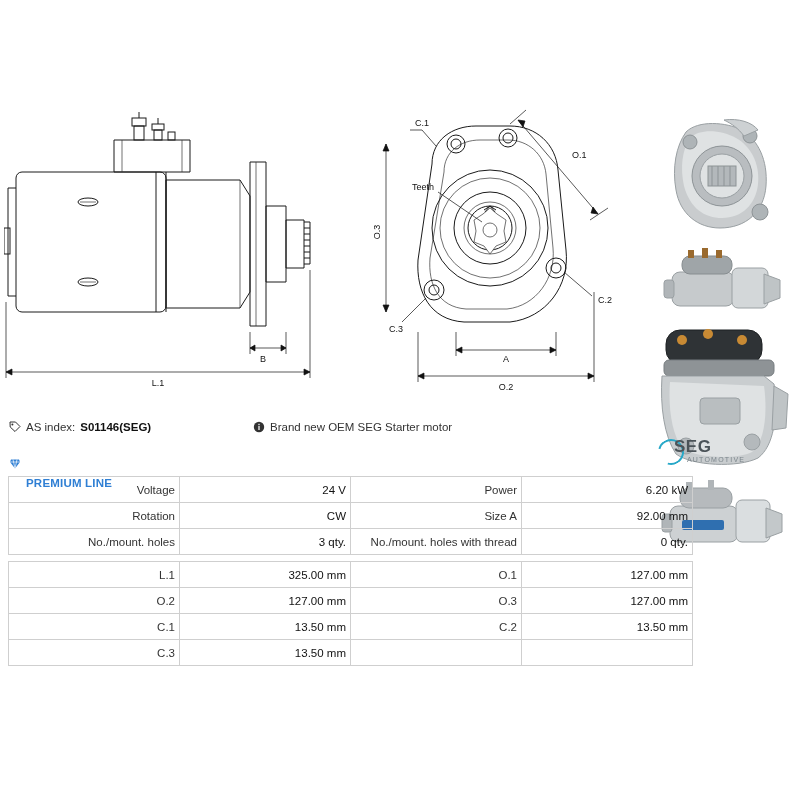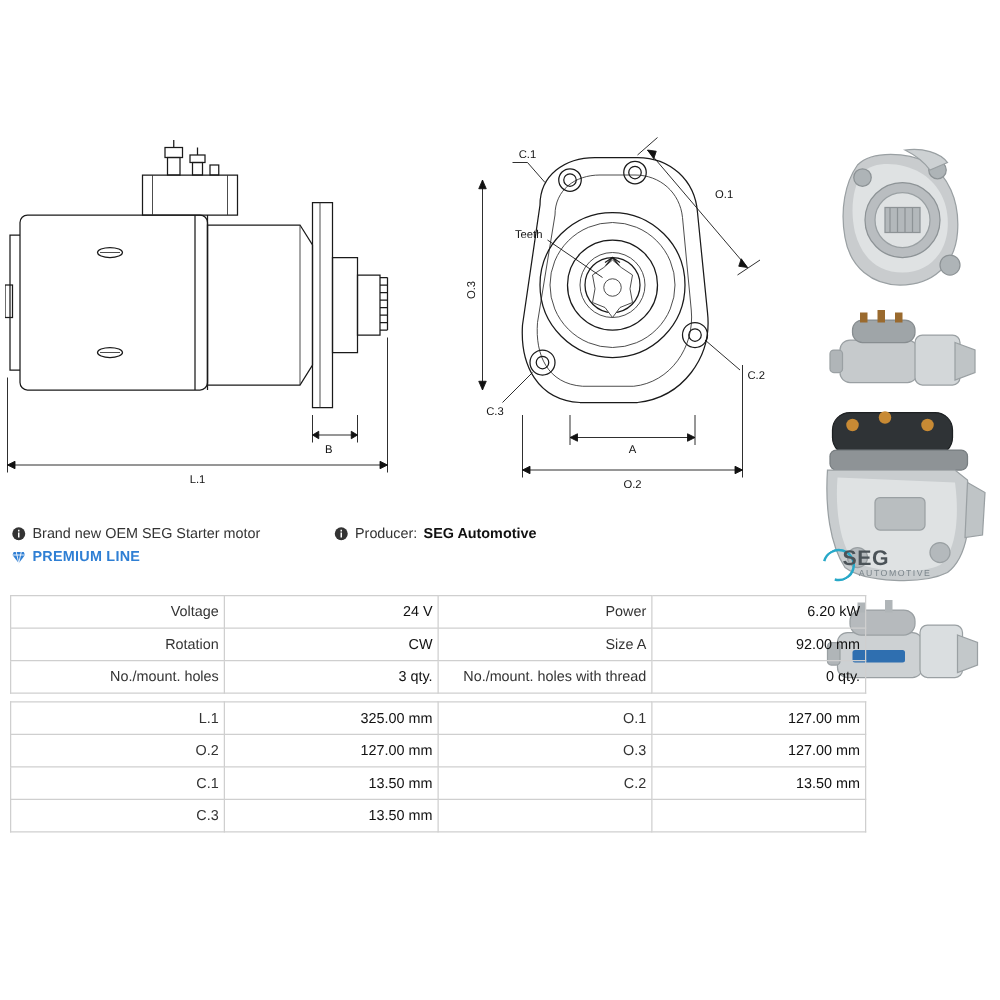--- a/index.html
+++ b/index.html
@@ -83,20 +83,21 @@
     width: 13px;
     height: 13px;
     flex: 0 0 13px;
   }
   .lbl { color: #333; }
   .val { font-weight: bold; color: #111; }
   .premium {
     color: #2f7fd4;
     font-weight: bold;
     letter-spacing: .2px;
+    margin-top: 38px;
   }
 
   
   .seg-logo {
     position: absolute;
     right: 22px;
     top: 435px;
     width: 120px;
     height: 38px;
   }
@@ -393,40 +394,39 @@
             <rect x="16" y="38" width="10" height="18" rx="3" fill="#b0b5b8" stroke="#9aa0a3"></rect>
           </g>
         </svg>
       </div>
 
     </div>
   </div>
 
   <div class="info">
     <div class="info-row">
+      <div class="info-col c1">
+        <span class="ico">
+          <svg width="12" height="12" viewBox="0 0 12 12">
+              <path d="M1 1 L6.5 1 L11 5.5 L6 10.5 L1.2 6 Z" fill="none" stroke="#333" stroke-width="1"></path>
+              <circle cx="3.4" cy="3.4" r="1" fill="#333"></circle>
+            </svg>
+        </span>
+        <span class="lbl">AS index:</span>
+        <span class="val">S01146(SEG)</span>
+      </div>
       <div class="info-col c2">
         <span class="ico">
           <svg width="12" height="12" viewBox="0 0 12 12">
               <circle cx="6" cy="6" r="5.2" fill="#333"></circle>
               <rect x="5.4" y="5" width="1.2" height="4" fill="#fff"></rect>
               <rect x="5.4" y="2.8" width="1.2" height="1.4" fill="#fff"></rect>
             </svg>
         </span>
         <span class="lbl">Brand new OEM SEG Starter motor</span>
-      </div>
-      <div class="info-col c3">
-        <span class="ico">
-          <svg width="12" height="12" viewBox="0 0 12 12">
-              <circle cx="6" cy="6" r="5.2" fill="#333"></circle>
-              <rect x="5.4" y="5" width="1.2" height="4" fill="#fff"></rect>
-              <rect x="5.4" y="2.8" width="1.2" height="1.4" fill="#fff"></rect>
-            </svg>
-        </span>
-        <span class="lbl">Producer:</span>
-        <span class="val">SEG Automotive</span>
       </div>
     </div>
 
     <div class="info-row">
       <div class="info-col c1">
         <span class="ico">
           <svg width="12" height="12" viewBox="0 0 12 12">
               <path d="M2 1.5 L10 1.5 L11 4 L6 10.5 L1 4 Z" fill="#2f7fd4"></path>
               <path d="M1 4 L11 4" stroke="#fff" stroke-width=".7"></path>
               <path d="M4 1.5 L6 10.5 L8 1.5" stroke="#fff" stroke-width=".7" fill="none"></path>

